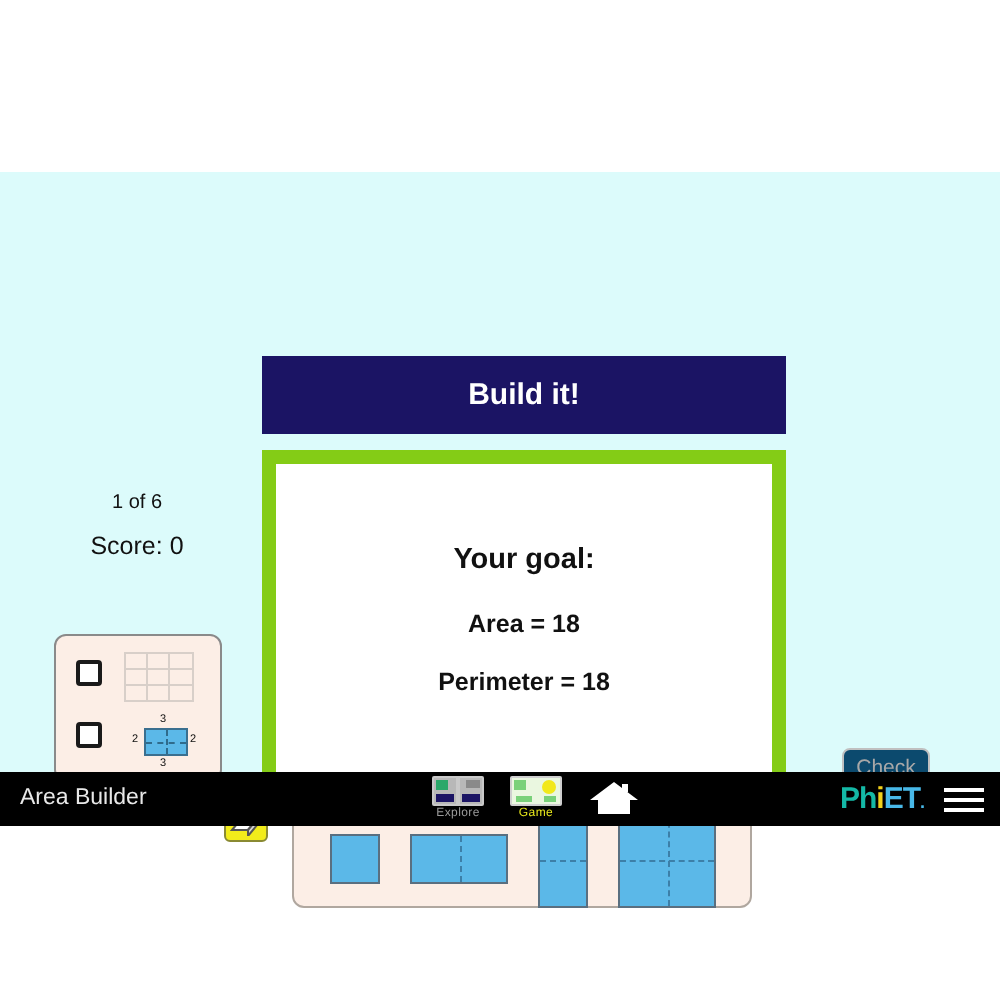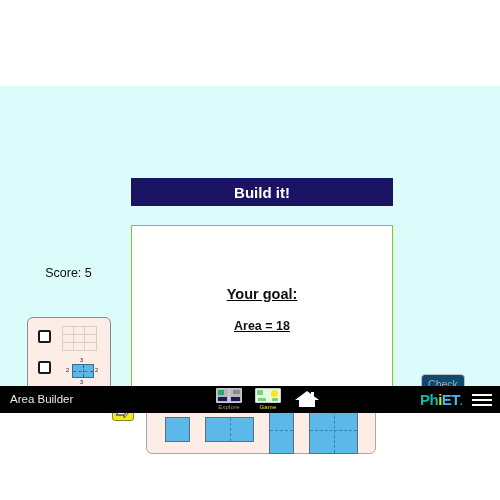--- a/index.html
+++ b/index.html
@@ -17,28 +17,28 @@
 
   
   #level-label{position:absolute;left:0;top:138px;width:137px;text-align:center;
     font-size:14px;font-weight:bold;color:#111;}
   #level-progress{position:absolute;left:0;top:160px;width:137px;text-align:center;
     font-size:10px;color:#111;}
   #score-label{position:absolute;left:0;top:180px;width:137px;text-align:center;
     font-size:12.5px;color:#111;}
 
   
-  #banner{position:absolute;left:131px;top:92px;width:262px;height:28px;
+  #banner{position:absolute;left:131px;top:92px;width:262px;height:39px;
     background:#1b1464;display:flex;align-items:center;justify-content:center;}
   #banner span{color:#ffffff;font-size:15px;font-weight:bold;}
 
   
   #goal-panel{position:absolute;left:131px;top:139px;width:262px;height:169px;
-    background:#ffffff;border:1px solid #84cc16;box-sizing:border-box;
-    display:flex;flex-direction:column;align-items:center;justify-content:center;text-decoration:underline;}
+    background:#ffffff;border:7px solid #84cc16;box-sizing:border-box;
+    display:flex;flex-direction:column;align-items:center;justify-content:center;}
   #goal-title{font-size:14.5px;font-weight:bold;color:#111;margin-bottom:17px;}
   .goal-line{font-size:12.5px;font-weight:bold;color:#111;margin-bottom:15px;}
   .goal-line:last-child{margin-bottom:0;}
 
   
   #check-btn{position:absolute;left:421px;top:288px;width:44px;height:19px;
     background:#0c4a6e;border:1px solid #c0c0c0;border-radius:4px;
     display:flex;align-items:center;justify-content:center;
     font-size:10.5px;color:#a8a8a8;box-sizing:border-box;}
 
@@ -92,29 +92,31 @@
   #menu-icon div{height:2px;background:#ffffff;margin-bottom:3px;}
 </style>
 </head>
 <body>
 
 <div id="screen">
 
   <div id="sim">
 
 
-    <div id="score-label">Score: 5</div>
+    <div id="level-progress">1 of 6</div>
+    <div id="score-label">Score: 0</div>
 
     <div id="banner">
       <span>Build it!</span>
     </div>
 
     <div id="goal-panel">
       <div id="goal-title">Your goal:</div>
       <div class="goal-line">Area = 18</div>
+      <div class="goal-line">Perimeter = 18</div>
     </div>
 
     <div id="check-btn">
       <span>Check</span>
     </div>
 
     <div id="control-panel">
       <div class="cb" id="cb-grid"></div>
       <div class="cb" id="cb-dims"></div>
 

